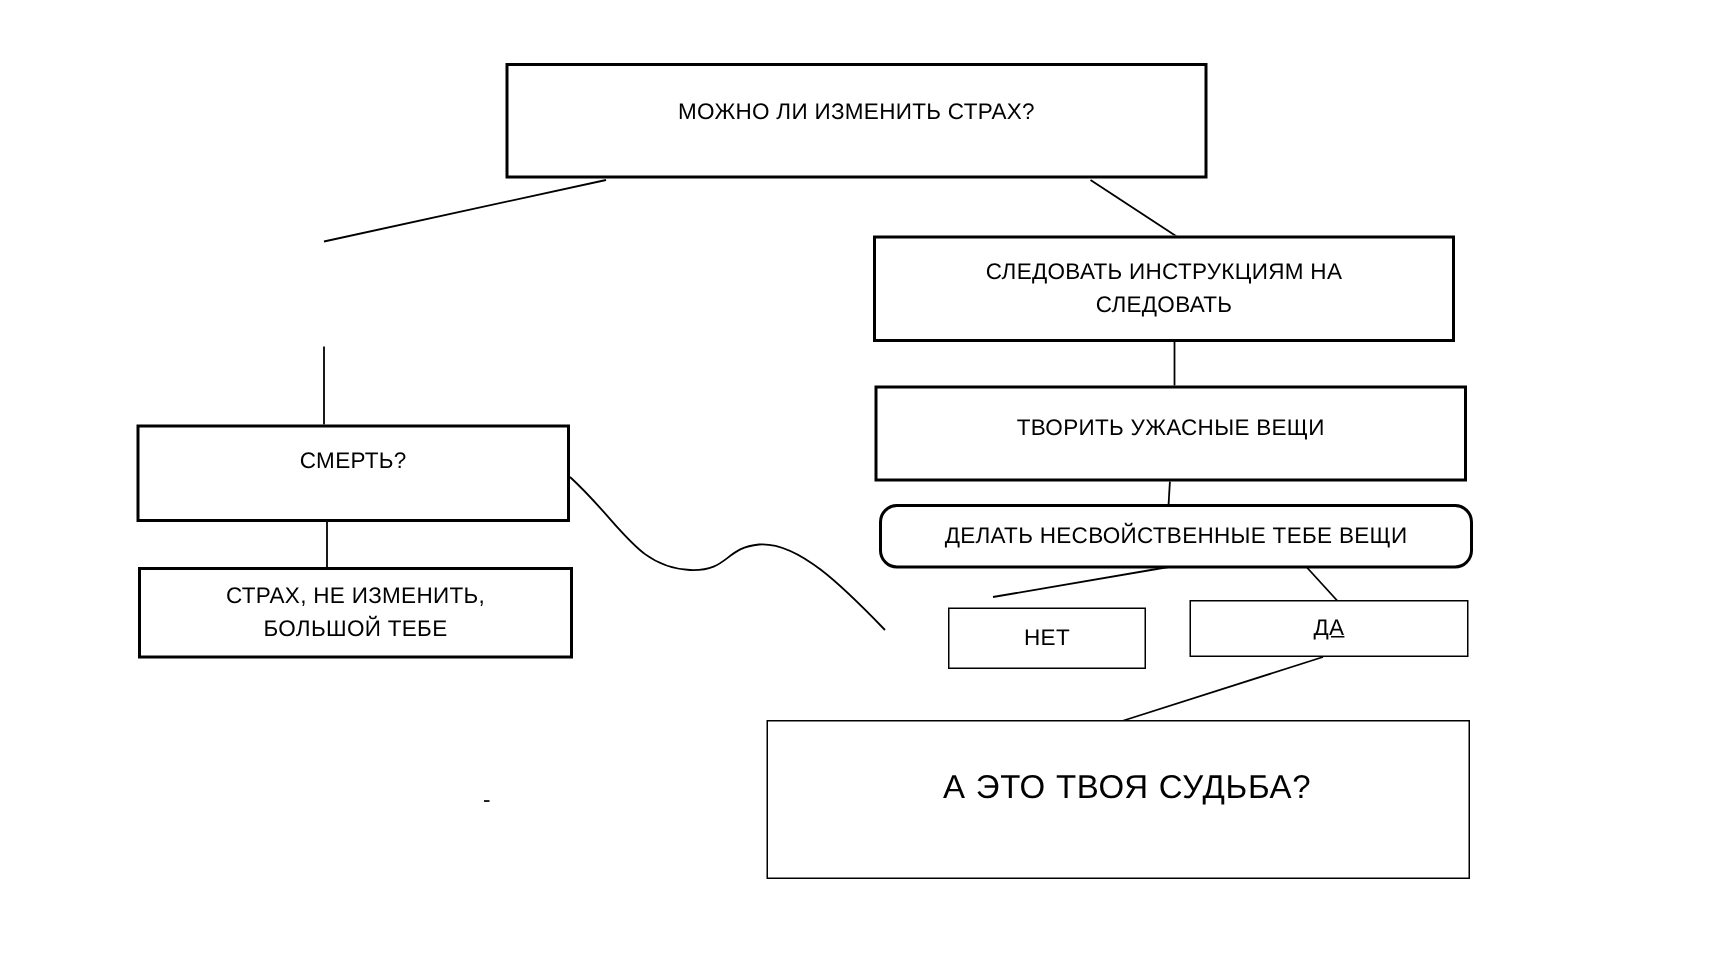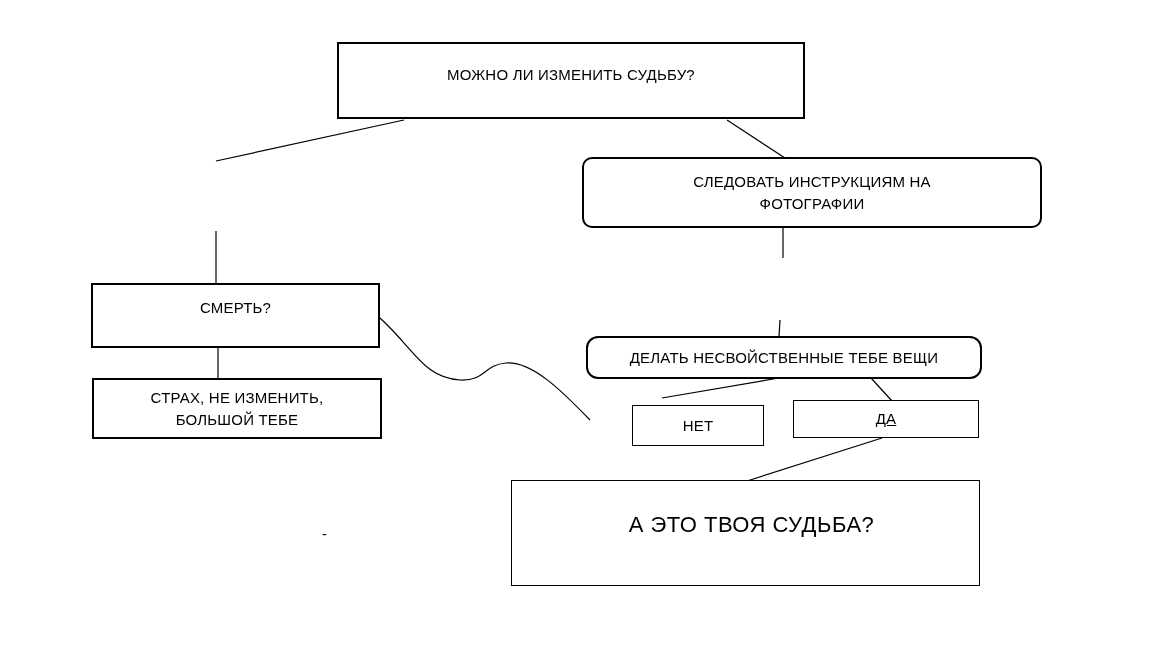--- a/index.html
+++ b/index.html
@@ -33,21 +33,21 @@
     justify-content: center;
     text-align: center;
     font-size: 15px;
     line-height: 22px;
     letter-spacing: 0.2px;
   }
   .node span { display: block; white-space: nowrap; }
 
   .n-main     { left: 337px; top: 42px;  width: 468px; height: 77px;  padding-bottom: 12px; }
   .n-notfollow{ left: 90px;  top: 160px; width: 290px; height: 72px; }
-  .n-follow   { left: 582px; top: 157px; width: 460px; height: 71px; border-radius: 10px; }
+  .n-follow   { left: 582px; top: 157px; width: 388px; height: 71px; }
   .n-death    { left: 91px;  top: 283px; width: 289px; height: 65px;  padding-bottom: 16px; }
   .n-terrible { left: 583px; top: 257px; width: 395px; height: 64px;  padding-bottom: 6px; }
   .n-unusual  { left: 586px; top: 336px; width: 396px; height: 43px; border-radius: 12px; }
   .n-fear     { left: 92px;  top: 378px; width: 290px; height: 61px; }
   .n-no       { left: 589px; top: 405px; width: 132px; height: 41px;  border-width: 1.5px; margin-left: 43px; }
   .n-yes      { left: 793px; top: 400px; width: 186px; height: 38px;  border-width: 1.5px; text-decoration: underline; }
   .n-destiny  { left: 511px; top: 480px; width: 469px; height: 106px; border-width: 1.5px;
                 font-size: 22px; padding-bottom: 16px; letter-spacing: 0.5px; padding-left: 12px; }
 
   .stray-mark {
@@ -72,33 +72,36 @@
       <path d="M783,227 L783,258"></path>
       <path d="M780,320 L779,337"></path>
       <path d="M779,378 L662,398"></path>
       <path d="M871,378 L892,401"></path>
       <path d="M882,438 L747,481"></path>
       <path d="M380,318 C415,350 424,378 460,380 C486,381 483,365 506,363 C532,361 562,391 590,420"></path>
     </g>
   </svg>
 
   <div class="node n-main">
-    <span>МОЖНО ЛИ ИЗМЕНИТЬ СУДЬБУ?</span>
+    <span>МОЖНО ЛИ ИЗМЕНИТЬ СТРАХ?</span>
   </div>
 
 
   <div class="node n-follow">
     <span>СЛЕДОВАТЬ ИНСТРУКЦИЯМ НА</span>
-    <span>ФОТОГРАФИИ</span>
+    <span>СЛЕДОВАТЬ</span>
   </div>
 
   <div class="node n-death">
     <span>СМЕРТЬ?</span>
   </div>
 
+  <div class="node n-terrible">
+    <span>ТВОРИТЬ УЖАСНЫЕ ВЕЩИ</span>
+  </div>
 
   <div class="node n-unusual">
     <span>ДЕЛАТЬ НЕСВОЙСТВЕННЫЕ ТЕБЕ ВЕЩИ</span>
   </div>
 
   <div class="node n-fear">
     <span>СТРАХ, НЕ ИЗМЕНИТЬ,</span>
     <span>БОЛЬШОЙ ТЕБЕ</span>
   </div>
 

